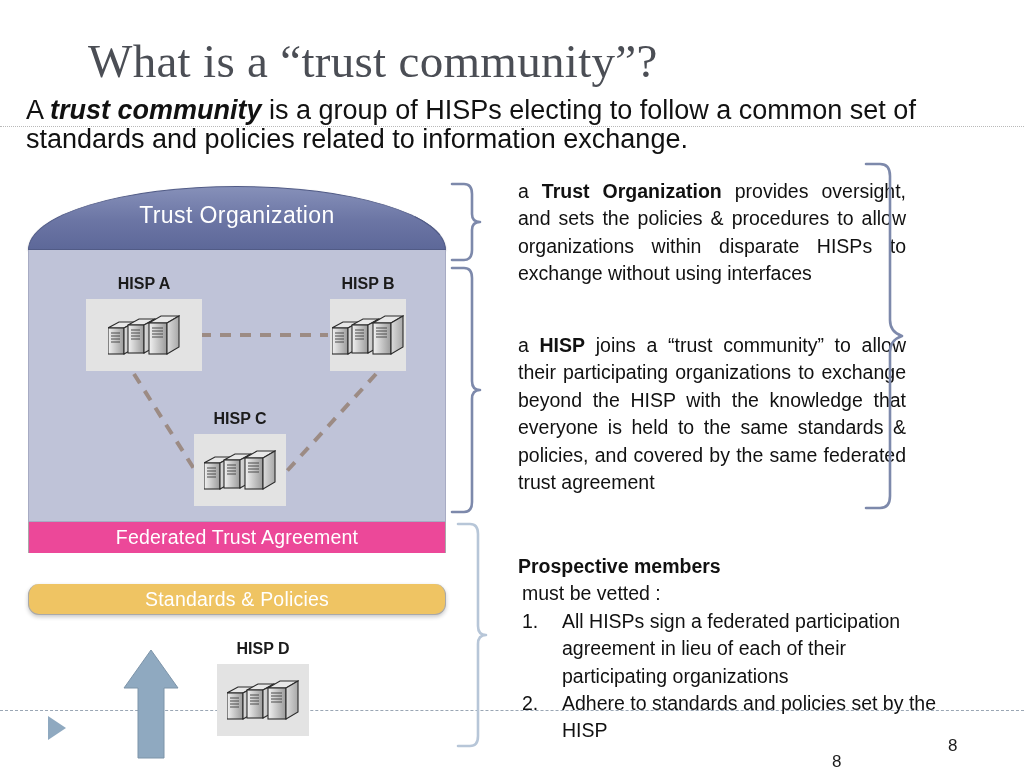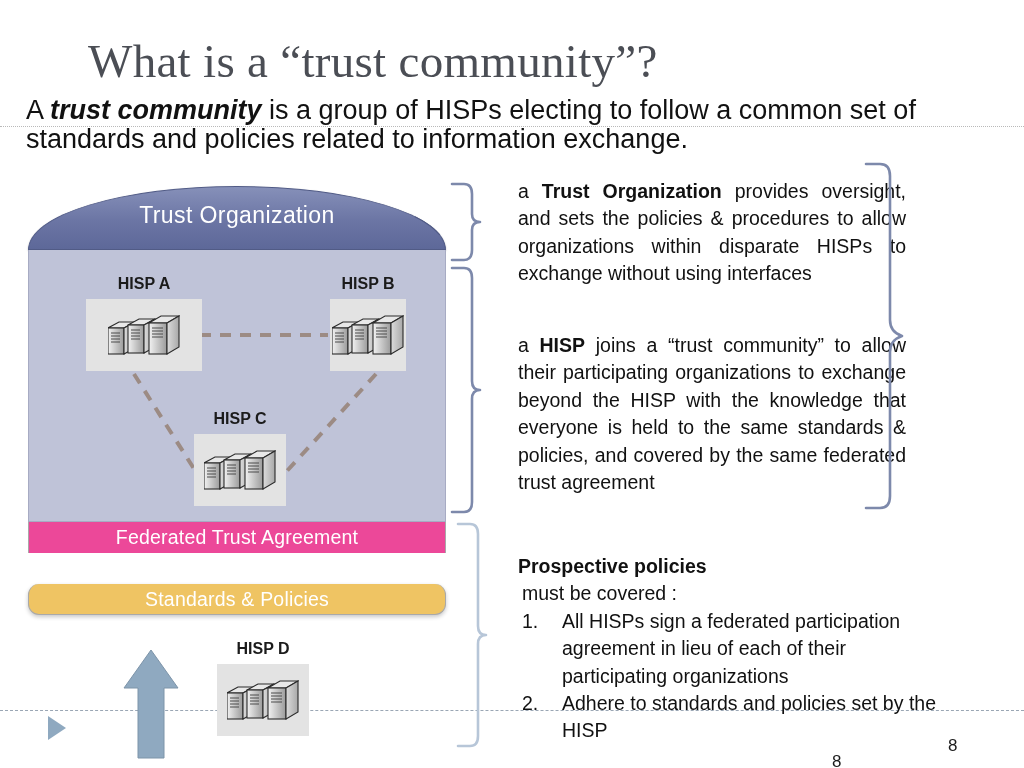--- a/index.html
+++ b/index.html
@@ -379,22 +379,22 @@
 
   <div class="rt" id="para2">
     <span>a </span><b>HISP</b><span> joins a “trust community” to allow their participating organizations to exchange beyond the HISP with the knowledge that everyone is held to the same standards &amp; policies, and covered by the same federated trust agreement</span>
   </div>
 
   <svg id="rbrace" viewBox="0 0 52 352">
     <path d="M10 4 H24 Q34 4 34 16 V160 Q34 172 46 176 Q34 180 34 192 V336 Q34 348 24 348 H10" fill="none" stroke="#7d89ab" stroke-width="2.6" stroke-linecap="round" stroke-linejoin="round"></path>
   </svg>
 
   <div id="prospective">
-    <div class="pm-head">Prospective policies</div>
-    <div class="pm-sub"> must be covered :</div>
+    <div class="pm-head">Prospective members</div>
+    <div class="pm-sub"> must be vetted :</div>
     <ol>
       <li>
         <span class="num">1.</span>
         <span>All HISPs sign a federated participation agreement in lieu of each of their participating organizations</span>
       </li>
       <li>
         <span class="num">2.</span>
         <span>Adhere to standards and policies set by the HISP</span>
       </li>
     </ol>

